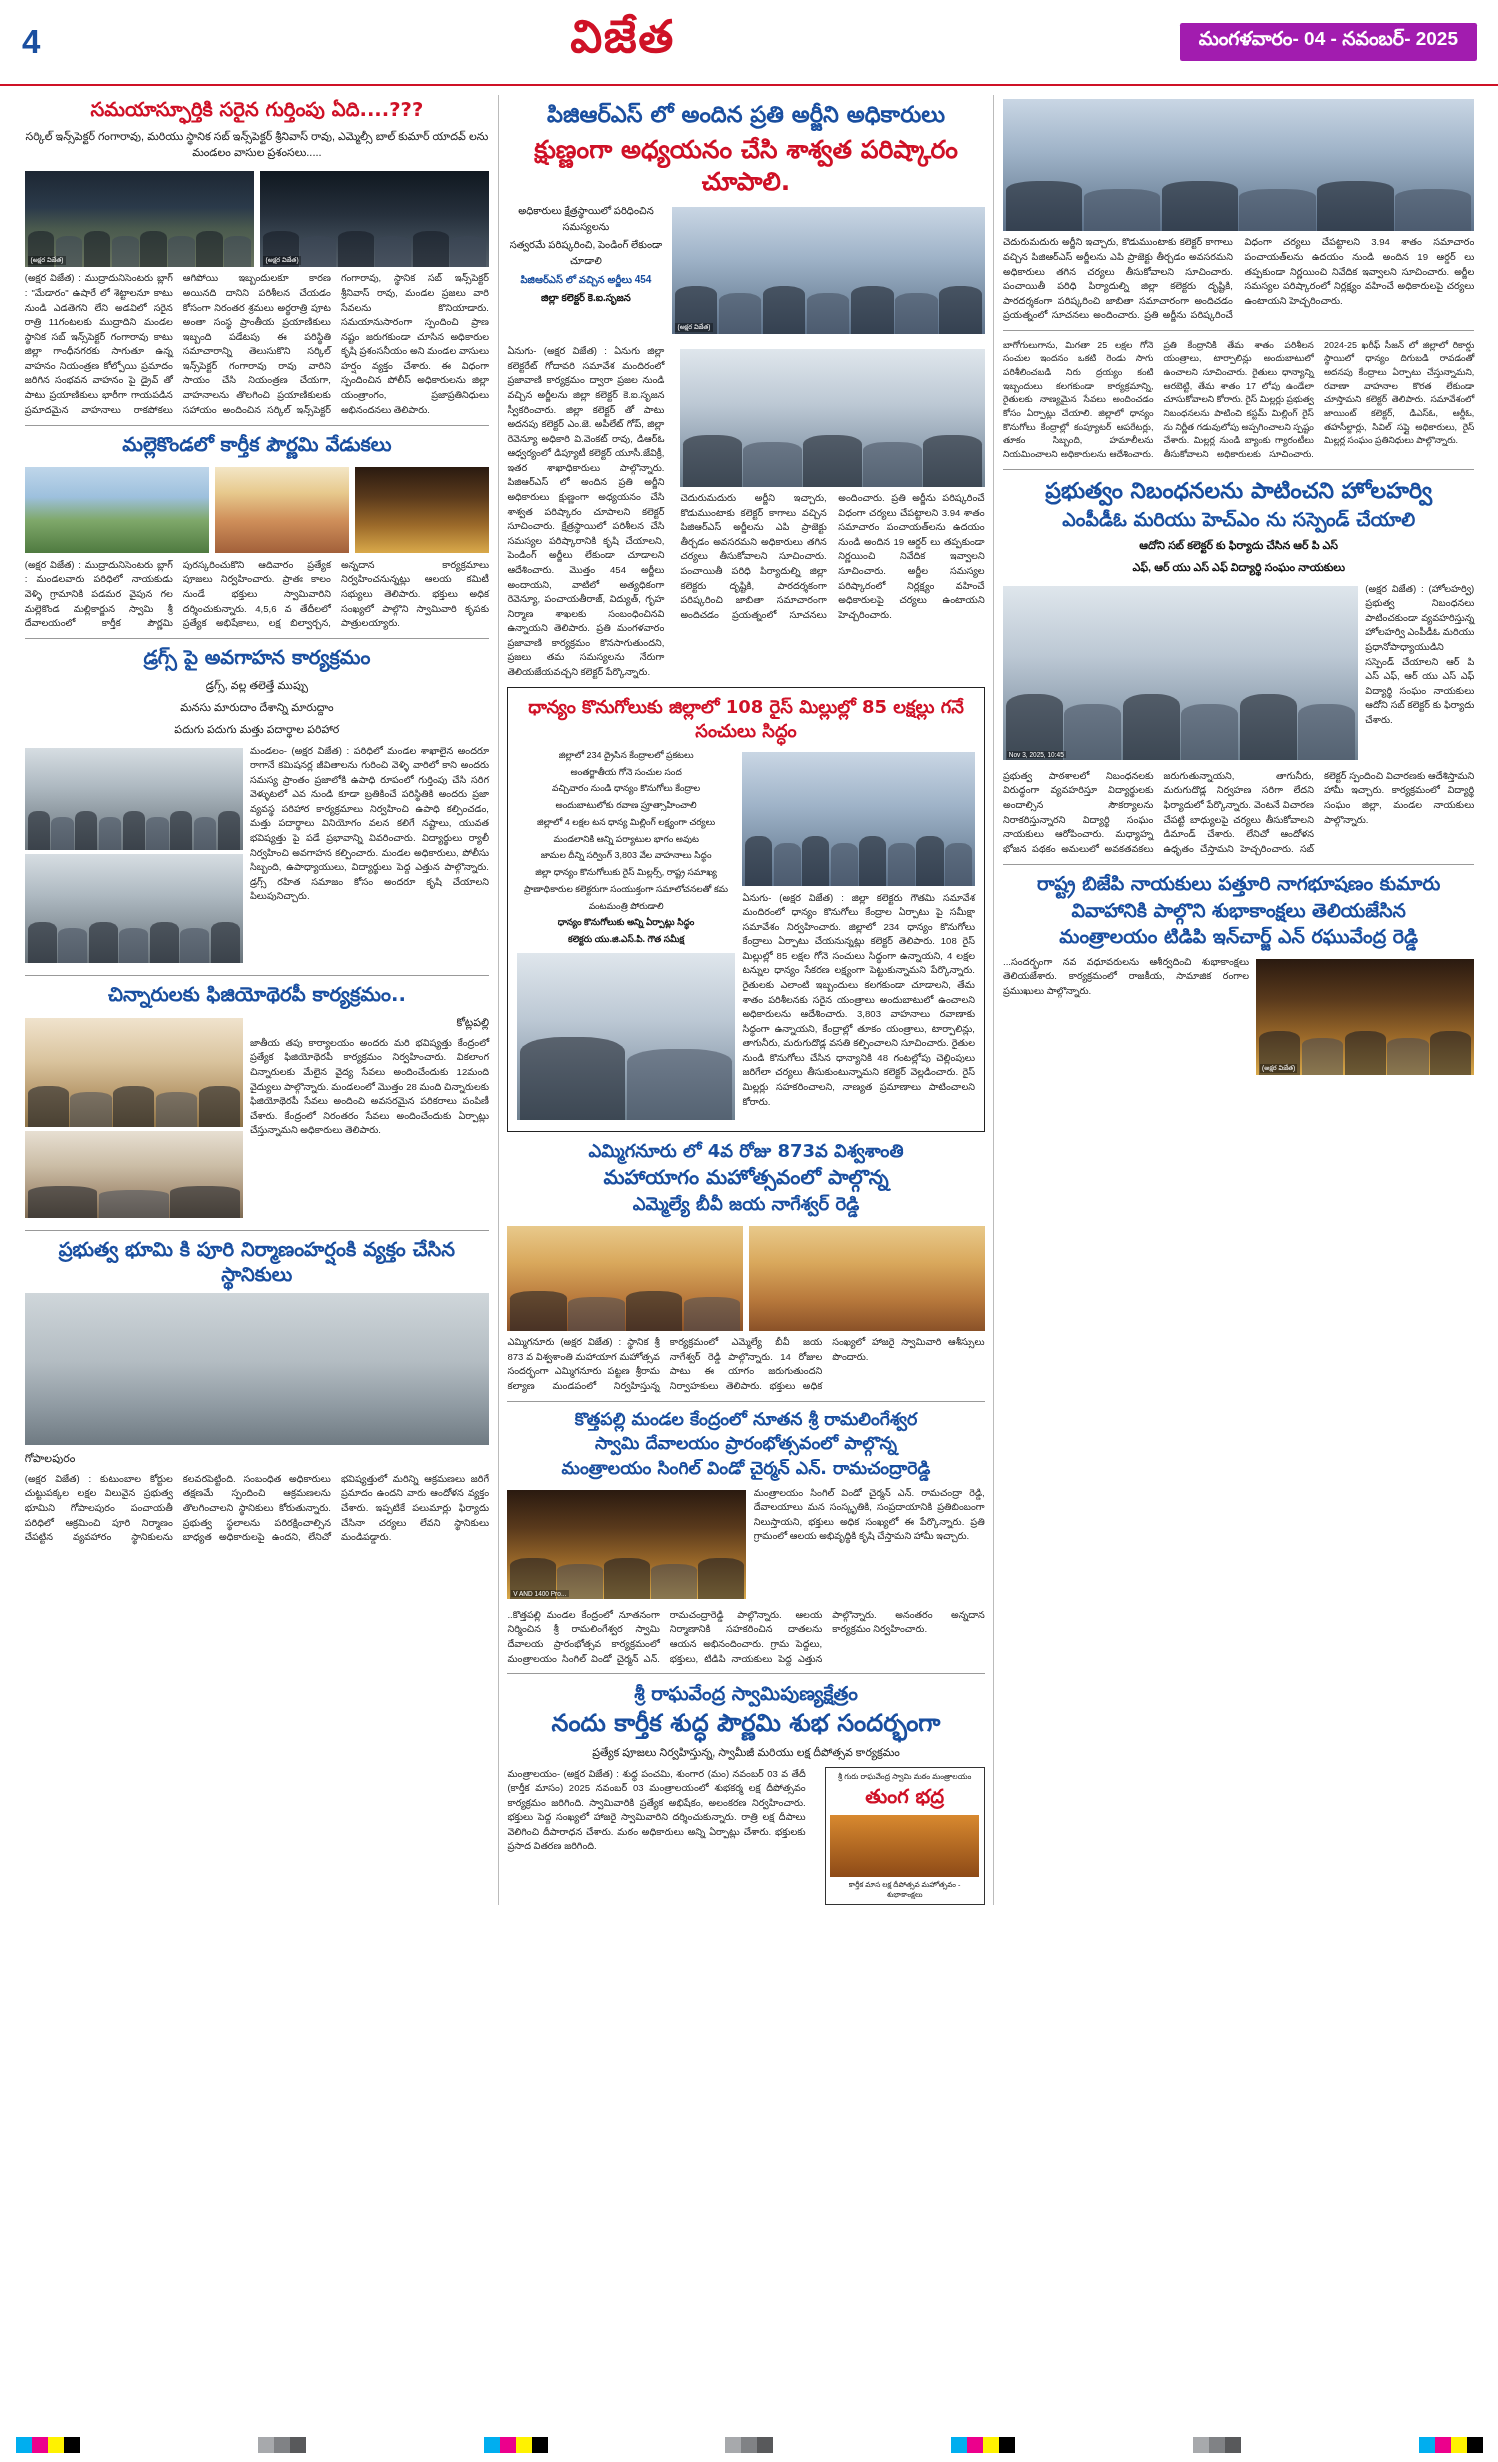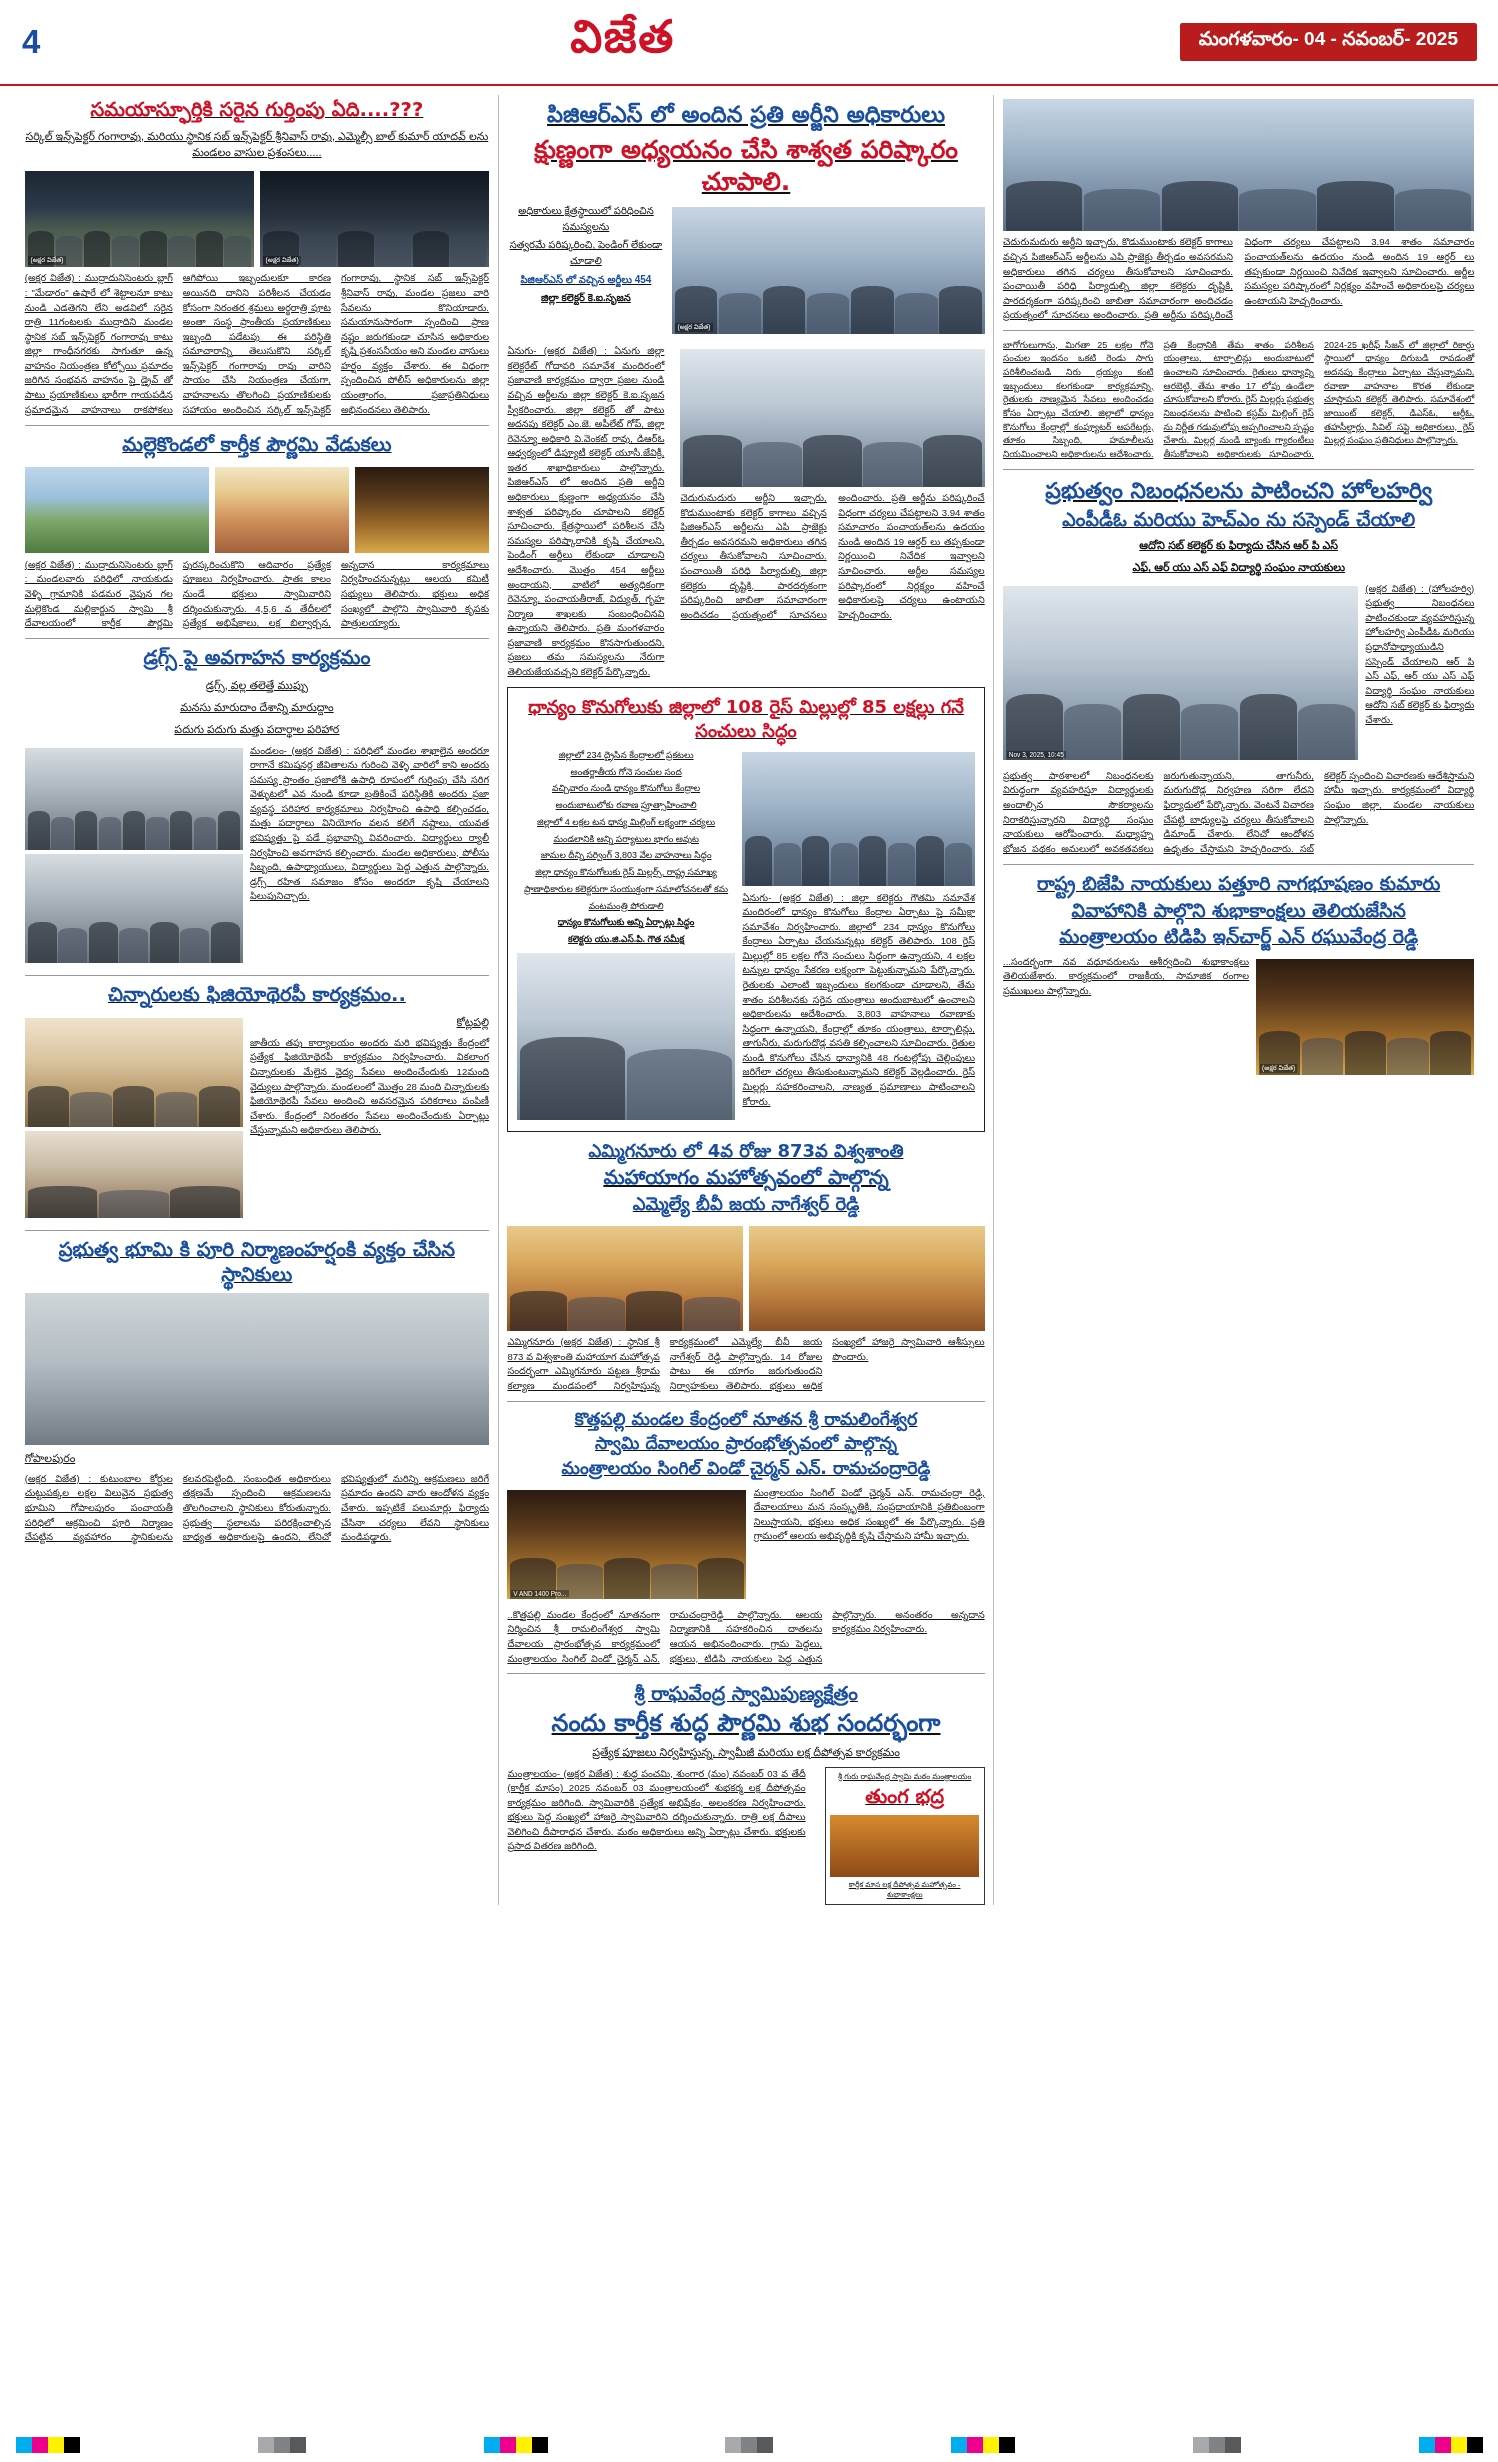--- a/index.html
+++ b/index.html
@@ -42,34 +42,33 @@
     color: #cf1126;
     letter-spacing: 1.5px;
     font-family: "DejaVu Sans", sans-serif;
   }
   .date-band {
     width: 341px;
     text-align: right;
   }
   .date-pill {
     display: inline-block;
-    background: #b91c1c;
+    background: #a21caf;
     color: #fff;
     font-size: 19px;
     font-weight: bold;
     padding: 5px 19px 6.5px 19px;
     border-radius: 2.2px;
   }
 
   
   .content {
     display: flex;
     padding: 8.7px 16px 0 16px;
     gap: 0;
-    text-decoration: underline;
   }
   .col { padding: 0 8.7px; }
   .col-left   { width: 487px; border-right: 0.7px solid #bbb; }
   .col-mid    { width: 500px; border-right: 0.7px solid #bbb; }
   .col-right  { width: 493px; }
 
   
   h2.red-head {
     color: #cf1126;
     font-size: 19.6px;

